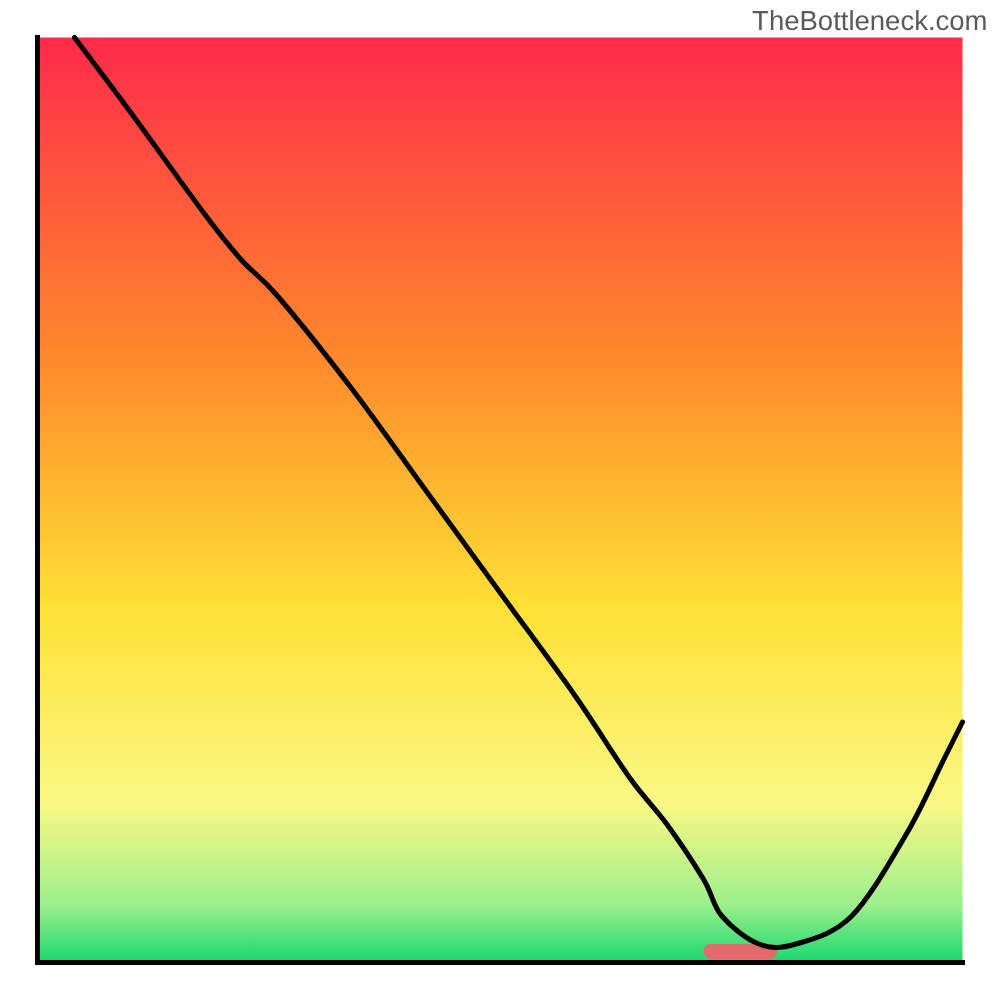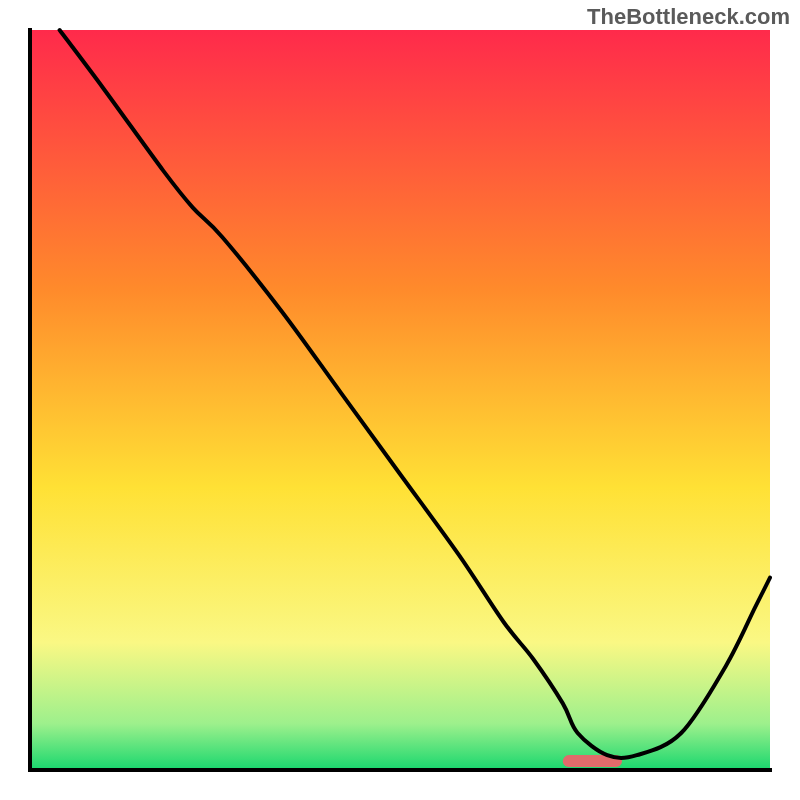--- a/index.html
+++ b/index.html
@@ -14,21 +14,21 @@
     position: relative;
     width: 800px;
     height: 800px;
   }
   .watermark {
     position: absolute;
     top: 4px;
     right: 10px;
     color: #5a5a5a;
     font-size: 22px;
-    font-weight: 700;
+    font-weight: 400;
     user-select: none;
     letter-spacing: 0px;
   }
   svg.chart {
     position: absolute;
     left: 0;
     top: 0;
   }
 </style>
 </head>

